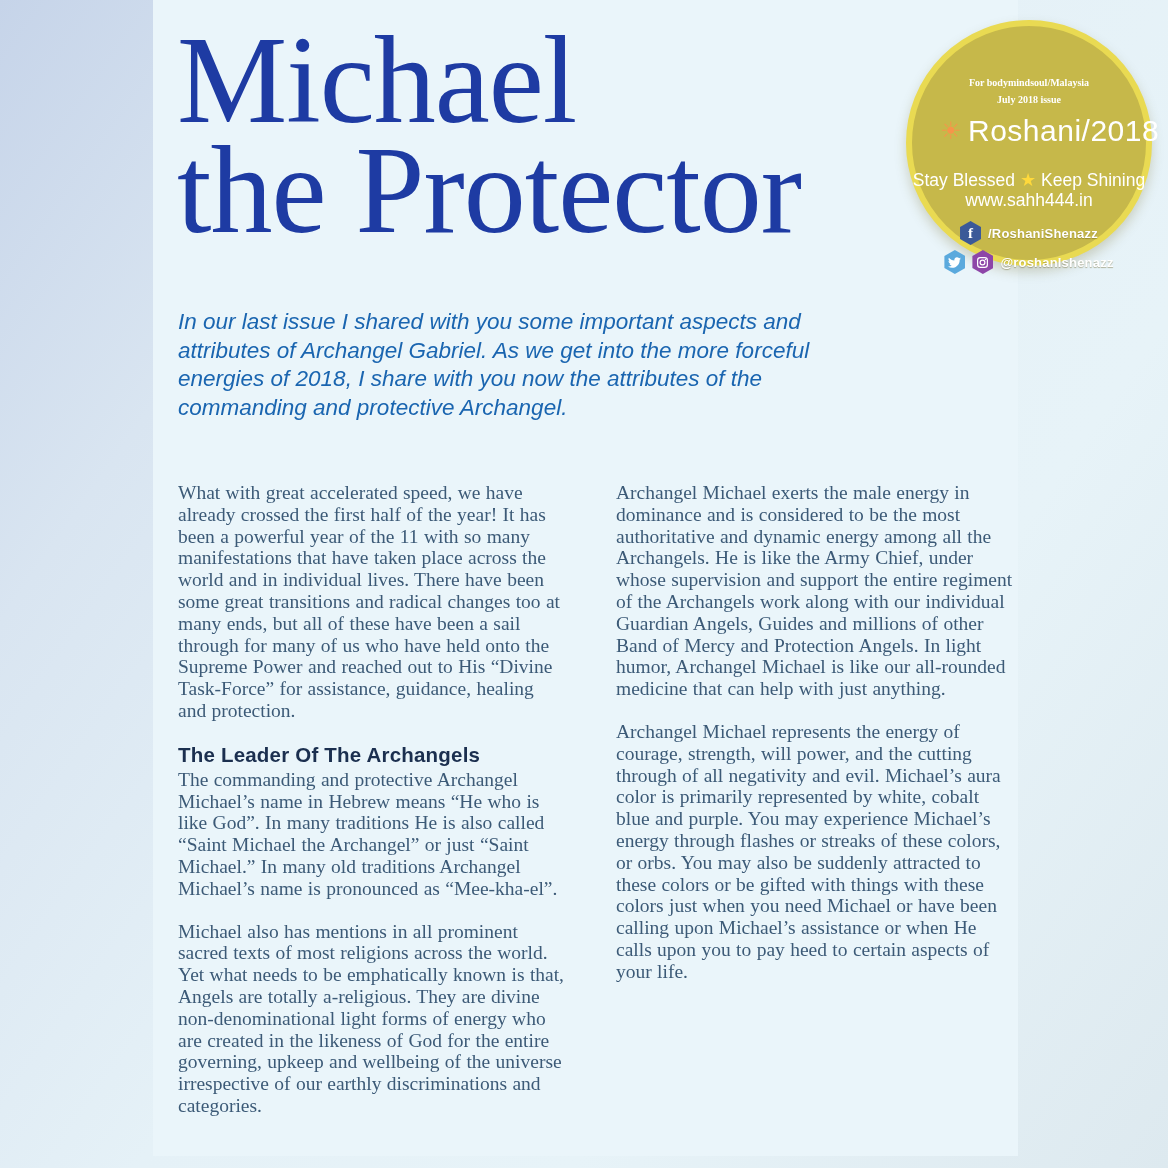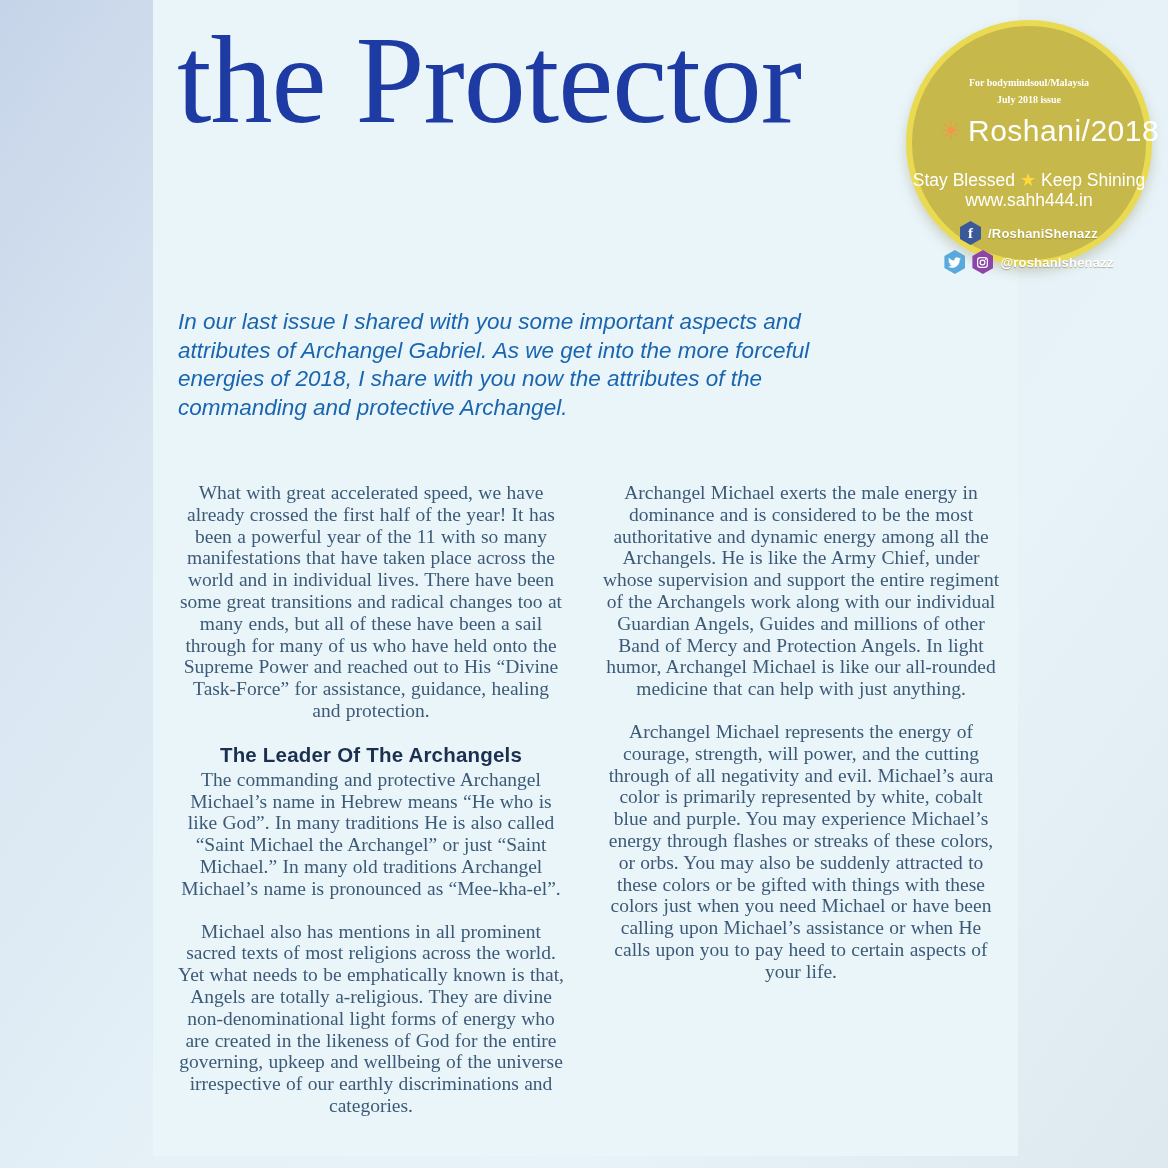--- a/index.html
+++ b/index.html
@@ -24,21 +24,21 @@
     font-family:"Liberation Serif",serif;
     font-size:124px;line-height:110px;color:var(--title);
     letter-spacing:-1px;white-space:nowrap;
   }
   .intro{
     position:absolute;left:25px;top:308px;width:705px;
     font-style:italic;font-size:22.5px;line-height:28.5px;
     color:var(--intro);
   }
   .columns{
-    position:absolute;left:25px;top:482px;display:flex;gap:38px;text-align:center;
+    position:absolute;left:25px;top:482px;display:flex;gap:52px;
   }
   .col-left{width:386px;}
   .col-right{width:398px;}
   .columns p{
     margin:0 0 21px 0;
     font-family:"Liberation Serif",serif;
     font-size:19.5px;line-height:21.8px;color:var(--body);
     word-spacing:0.5px;
   }
   .columns h3{
@@ -95,20 +95,21 @@
     font-size:13px;font-weight:bold;letter-spacing:0.2px;
     text-shadow:0 1px 1px rgba(90,80,20,0.4);
   }
 </style>
 </head>
 <body>
 
 <div class="panel">
 
   <div class="title">
+    <div>Michael</div>
     <div>the Protector</div>
   </div>
 
   <div class="intro">In our last issue I shared with you some important aspects and attributes of Archangel Gabriel. As we get into the more forceful energies of 2018, I share with you now the attributes of the commanding and protective Archangel.</div>
 
   <div class="columns">
     <div class="col-left">
       <p>What with great accelerated speed, we have already crossed the first half of the year! It has been a powerful year of the 11 with so many manifestations that have taken place across the world and in individual lives. There have been some great transitions and radical changes too at many ends, but all of these have been a sail through for many of us who have held onto the Supreme Power and reached out to His “Divine Task-Force” for assistance, guidance, healing and protection.</p>
       <h3>The Leader Of The Archangels</h3>
       <p>The commanding and protective Archangel Michael’s name in Hebrew means “He who is like God”. In many traditions He is also called “Saint Michael the Archangel” or just “Saint Michael.” In many old traditions Archangel Michael’s name is pronounced as “Mee-kha-el”.</p>

